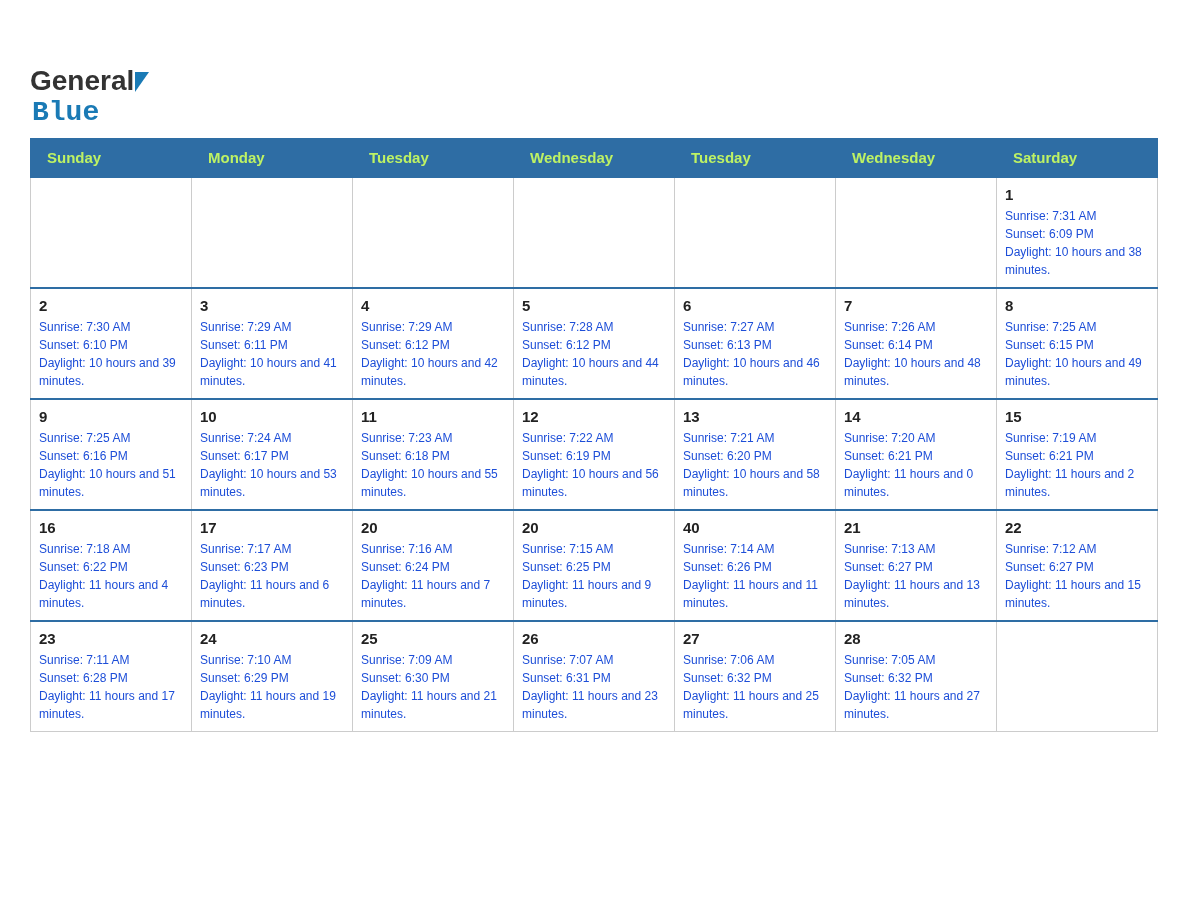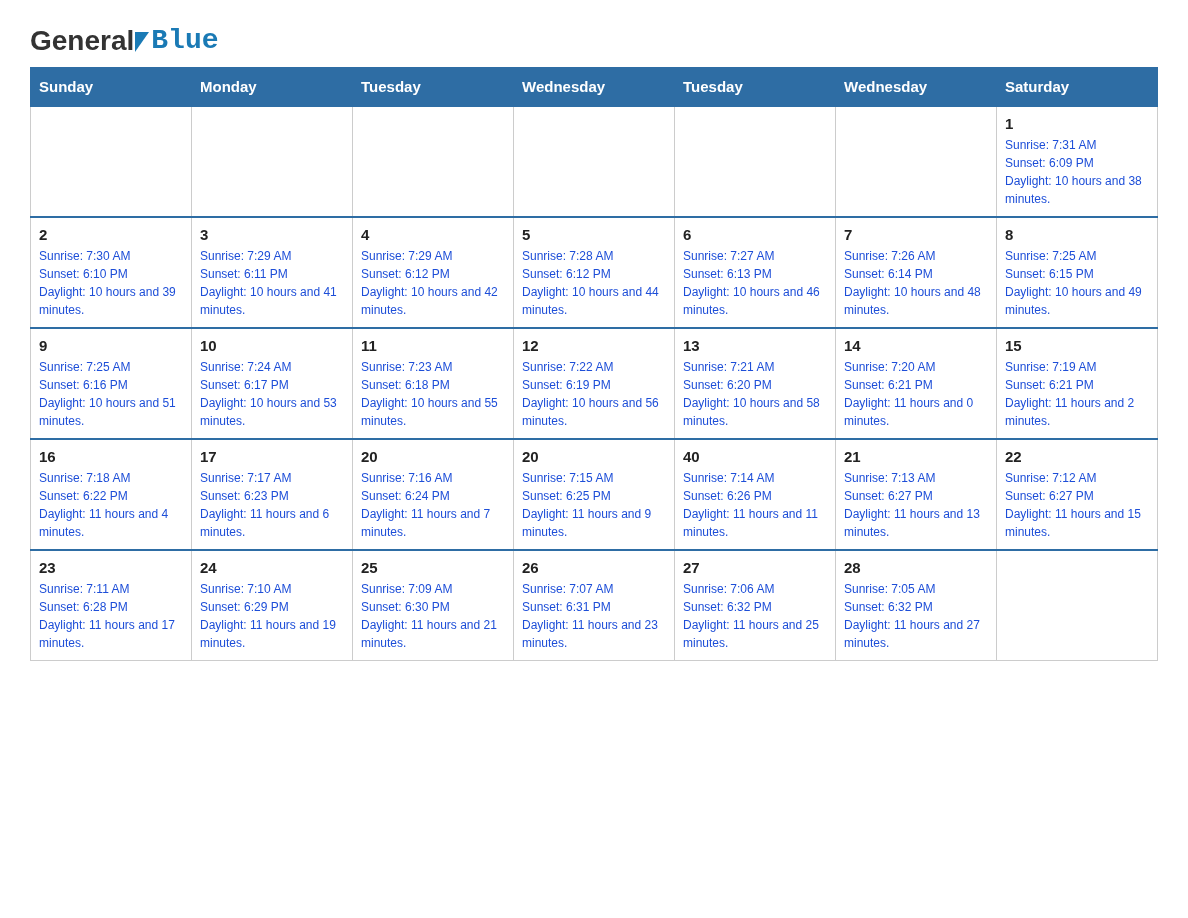--- a/index.html
+++ b/index.html
@@ -30,22 +30,22 @@
       color: #444;
       margin-top: 4px;
     }
     .calendar {
       width: 100%;
       border-collapse: collapse;
       margin-top: 10px;
     }
     .calendar th {
       background-color: #2e6da4;
-      color: #ffffff;
-      padding: 10px 8px;
+      color: #bef264;
+      padding: 10px 16px;
       font-size: 15px;
       font-weight: bold;
       text-align: left;
       border: 1px solid #2e6da4;
     }
     .calendar td {
       vertical-align: top;
       padding: 8px;
       border: 1px solid #ccc;
       width: calc(100% / 7);
@@ -71,22 +71,23 @@
       font-size: 12px;
       color: #1d4ed8;
       line-height: 1.5;
     }
     .empty-cell {
       background: #f9f9f9;
     }
     
     .logo-wrapper {
       display: flex;
-      flex-direction: row;
+      flex-direction: column;
       padding-top: 5px;
+      margin-top: 40px;
     }
     .logo-line1 {
       display: flex;
       align-items: center;
     }
     .general-text {
       font-size: 28px;
       font-weight: bold;
       color: #333;
     }

